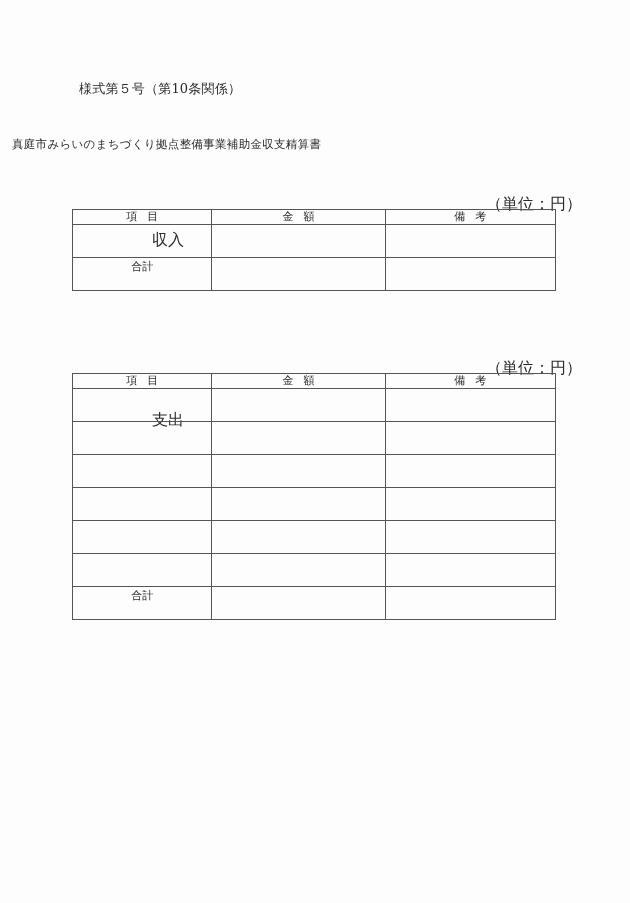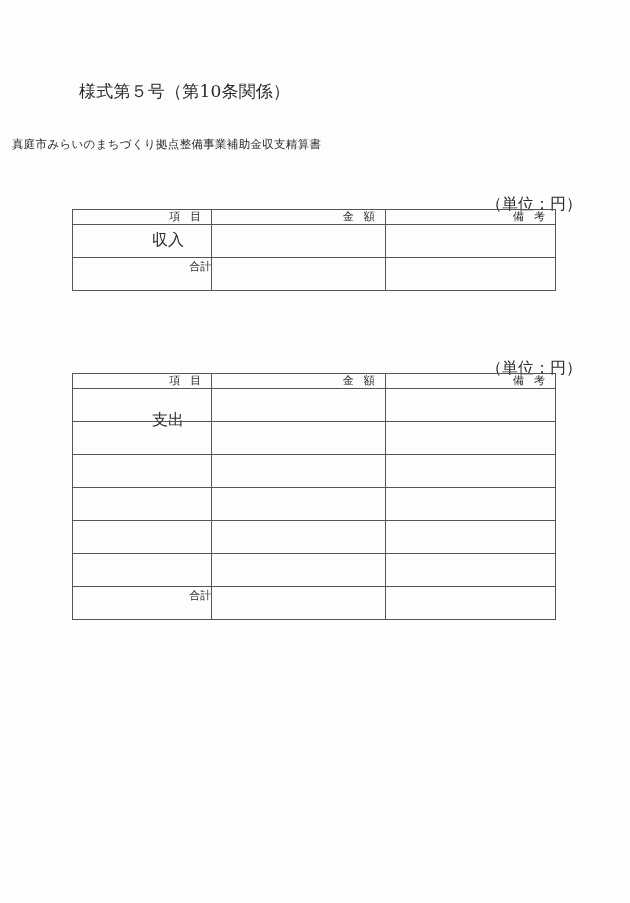--- a/index.html
+++ b/index.html
@@ -5,47 +5,47 @@
   html, body { margin: 0; padding: 0; }
   body {
     width: 630px; height: 903px;
     background: #fdfdfd;
     position: relative;
     font-family: "DejaVu Serif", "Liberation Serif", serif;
     color: #2a2a2a;
     overflow: hidden;
   }
   .abs { position: absolute; white-space: nowrap; }
-  .form-no { left: 79px; top: 80px; font-size: 17px; letter-spacing: 0.2px; }
+  .form-no { left: 79px; top: 80px; font-size: 13px; letter-spacing: 0.2px; }
   .doc-title { left: 12px; width: 612px; top: 137px; text-align: left; font-size: 11.5px; letter-spacing: 0.3px; }
   .sec-label { font-size: 16px; margin-top: 36px; }
   .unit-label { font-size: 16px; }
   table.grid {
     position: absolute;
     left: 72px;
     width: 484px;
     border-collapse: collapse;
     table-layout: fixed;
   }
   table.grid td, table.grid th {
     border: 1px solid #555;
     padding: 0;
     font-weight: normal;
     font-size: 11px;
     vertical-align: top;
     overflow: hidden;
   }
-  table.grid th { height: 14px; line-height: 14px; text-align: right; margin-left: 38px; }
+  table.grid th { height: 14px; line-height: 14px; text-align: center; margin-left: 38px; }
   table.grid td { height: 30px; }
   .col1 { width: 139px; }
   .col2 { width: 173px; }
   .col3 { width: 170px; }
   .hdr-spaced { letter-spacing: 10px; padding-left: 10px !important; }
   .cell-left { padding: 2px 0 0 6px !important; line-height: 13px; }
-  .cell-total { text-align: right; padding-top: 2px !important; line-height: 13px; }
+  .cell-total { text-align: center; padding-top: 2px !important; line-height: 13px; }
 </style>
 </head>
 <body>
 
 <div class="abs form-no">様式第５号（第10条関係）</div>
 <div class="abs doc-title">真庭市みらいのまちづくり拠点整備事業補助金収支精算書</div>
 
 <div class="abs sec-label" style="left:152px; top:194px;">収入</div>
 <div class="abs unit-label" style="left:486px; top:194px;">（単位：円）</div>
 

